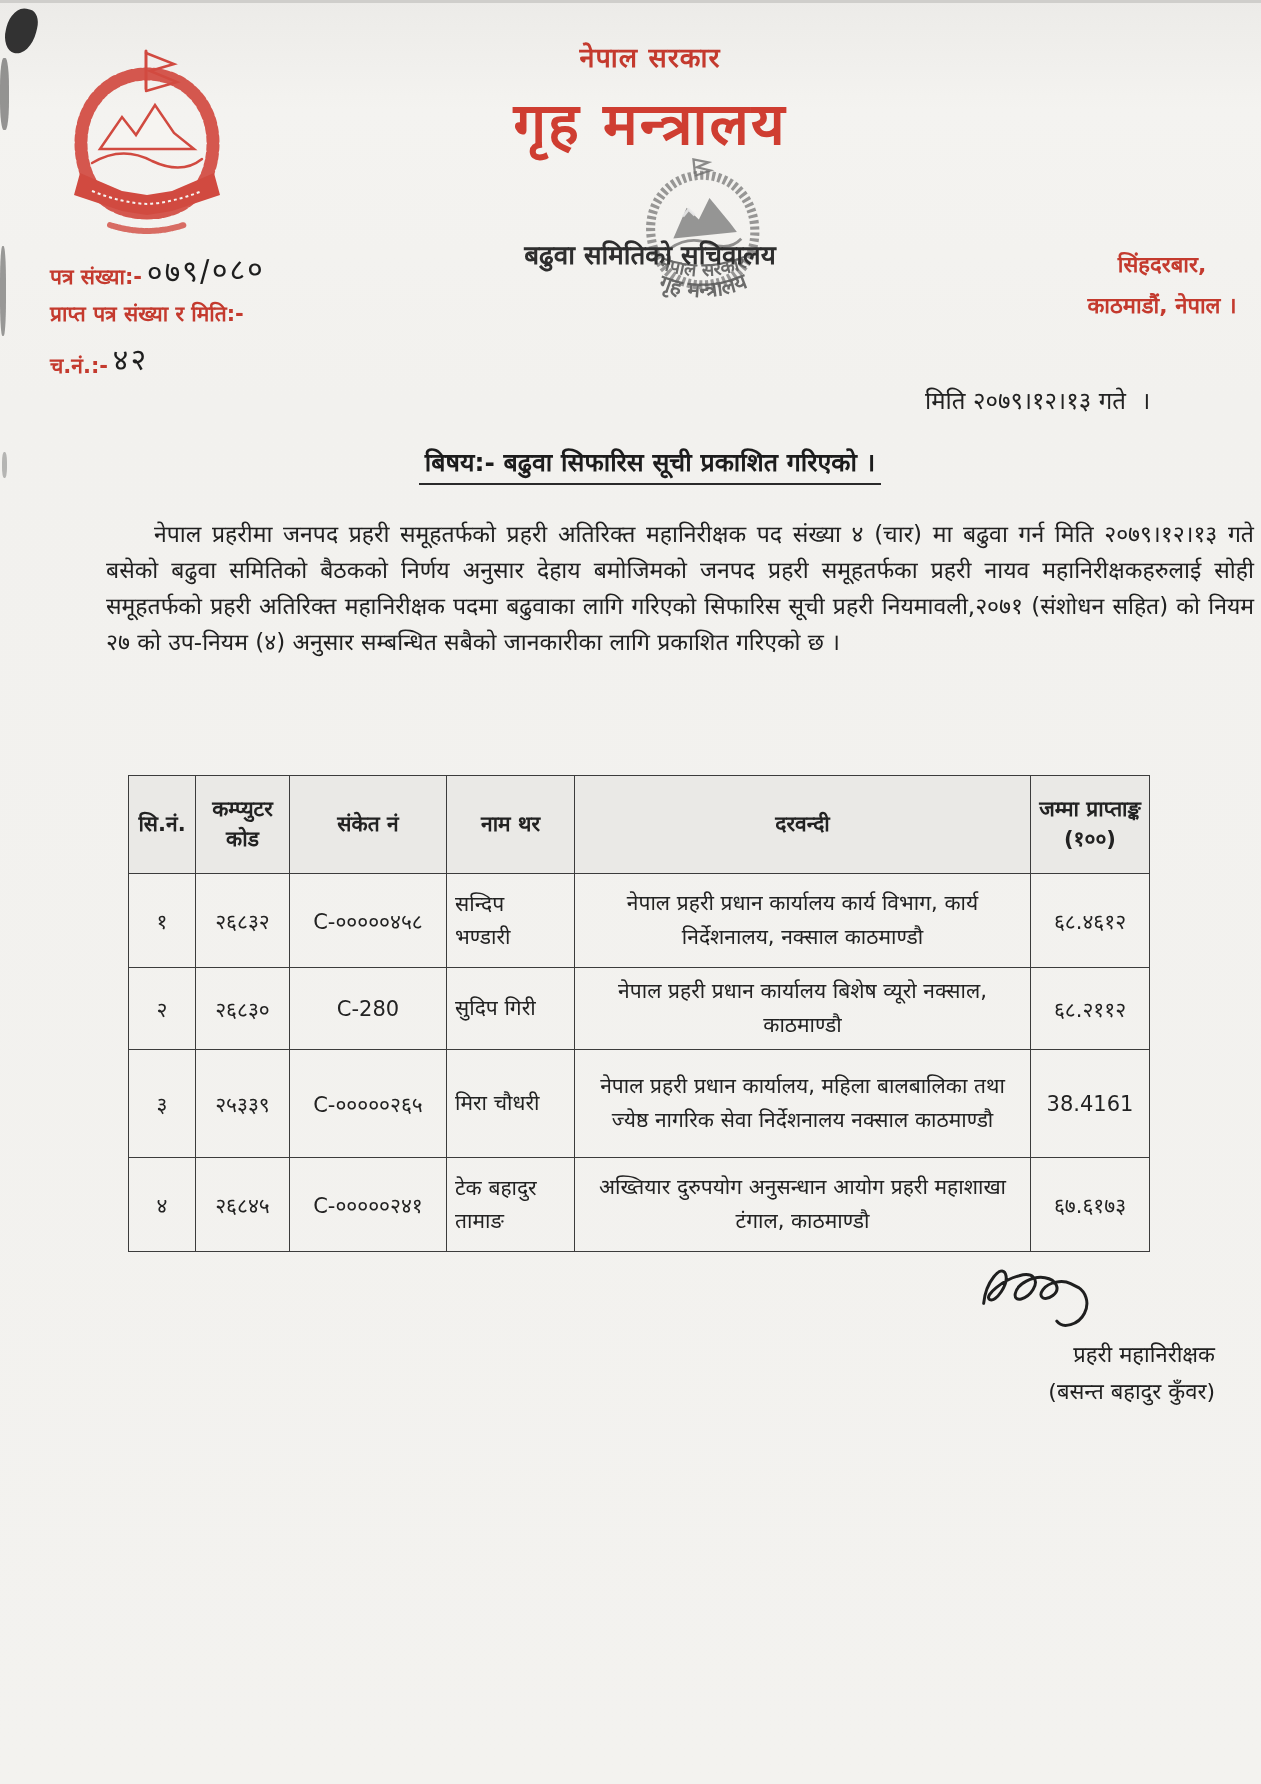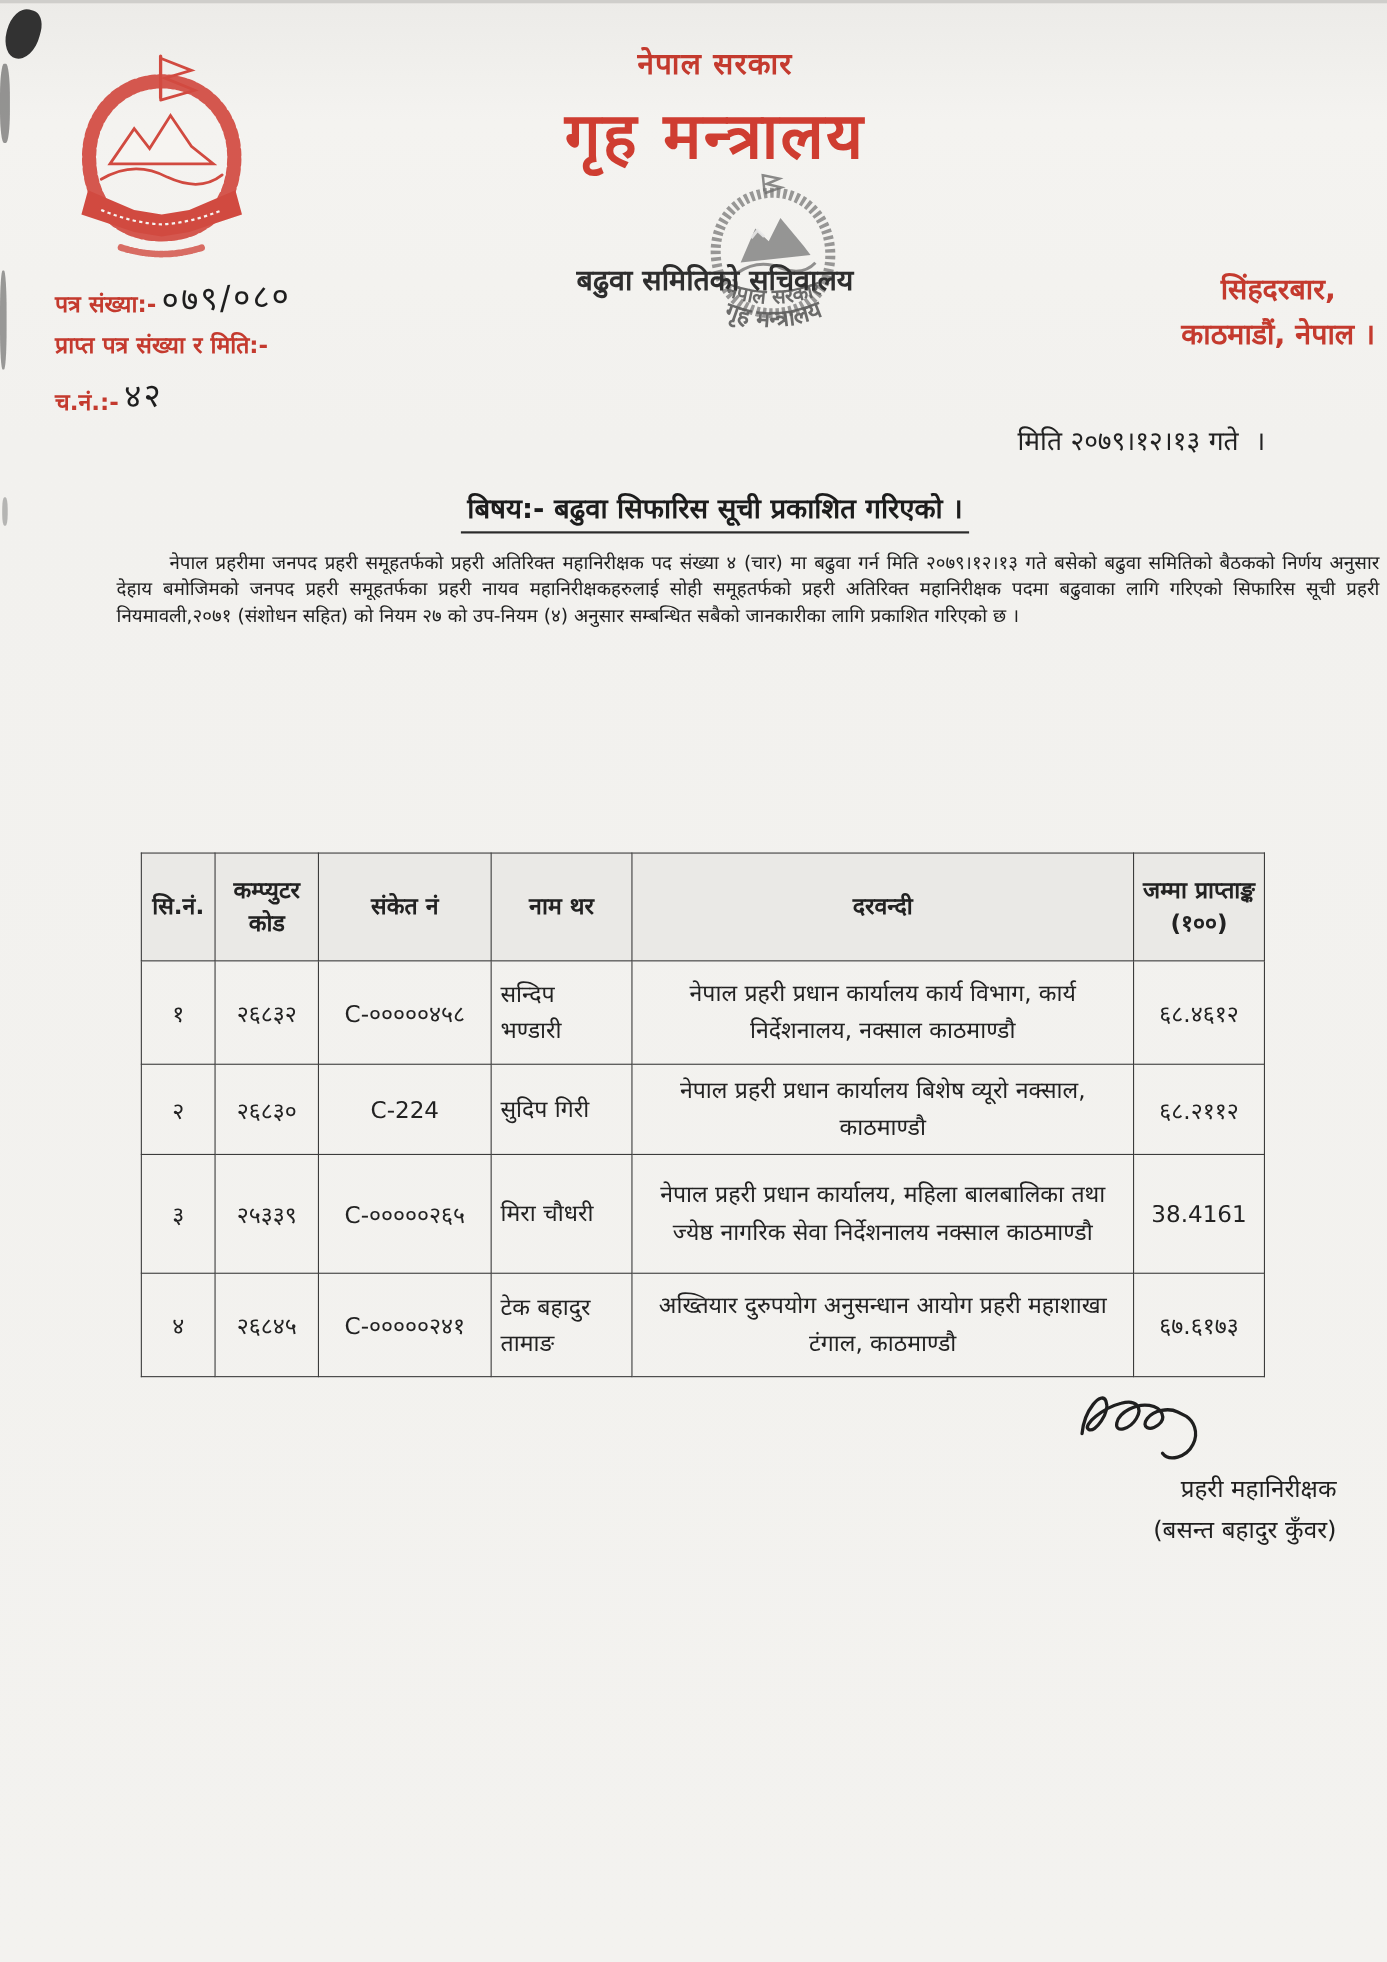--- a/index.html
+++ b/index.html
@@ -19,37 +19,37 @@
   .red{color:#c43a2e;}
 
   .gov-title{top:38px;font-size:27px;font-weight:700;letter-spacing:1px;}
   .ministry-title{top:82px;font-size:58px;font-weight:700;letter-spacing:2px;color:#cf3d31;}
 
   .emblem{position:absolute;left:62px;top:44px;width:170px;height:192px;}
   .stamp{position:absolute;left:596px;top:146px;width:214px;height:178px;opacity:.88;}
   .secretariat{top:236px;font-size:26px;font-weight:600;color:#2e2e2e;z-index:5;}
 
   .address{position:absolute;left:1072px;top:244px;width:180px;text-align:center;
-           font-size:26px;font-weight:700;line-height:41px;white-space:nowrap;}
+           font-size:22px;font-weight:700;line-height:41px;white-space:nowrap;}
 
   .ref-row{position:absolute;left:50px;white-space:nowrap;}
   .ref-row .lbl{font-size:21px;font-weight:700;}
   .hand{display:inline-block;font-size:30px;font-weight:400;color:#1e1e1e;
         transform:rotate(-2deg) translateY(-3px);letter-spacing:2px;}
   .row-refno{top:252px;}
   .row-received{top:299px;}
   .row-dispatch{top:341px;}
 
   .date-line{position:absolute;left:925px;top:383px;font-size:24px;white-space:pre;color:#222;}
 
   .subject-band{top:444px;}
   .subject{display:inline-block;font-size:25px;font-weight:700;color:#1c1c1c;
            border-bottom:2px solid #2a2a2a;padding:0 6px 5px 6px;}
 
-  .body-par{position:absolute;left:106px;top:500px;width:1148px;font-size:17px;line-height:24px;
+  .body-par{position:absolute;left:106px;top:516px;width:1148px;font-size:23px;line-height:36px;
             text-align:justify;text-indent:48px;color:#202020;}
 
   .list-band{top:737px;}
   .list-heading{display:inline-block;font-size:23px;font-weight:600;
                 border-bottom:1.5px solid #2a2a2a;padding:0 2px 3px 2px;}
 
   table.results{position:absolute;left:128px;top:775px;width:1021px;border-collapse:collapse;
                 table-layout:fixed;font-size:21px;color:#222;}
   table.results th,table.results td{border:1.5px solid #3c3c3c;vertical-align:middle;padding:4px 6px;}
   table.results thead tr{height:98px;}
@@ -167,21 +167,21 @@
           <td>१</td>
           <td>२६८३२</td>
           <td>C-०००००४५८</td>
           <td>सन्दिप भण्डारी</td>
           <td>नेपाल प्रहरी प्रधान कार्यालय कार्य विभाग, कार्य निर्देशनालय, नक्साल काठमाण्डौ</td>
           <td>६८.४६१२</td>
         </tr>
         <tr>
           <td>२</td>
           <td>२६८३०</td>
-          <td>C-224</td>
+          <td>C-280</td>
           <td>सुदिप गिरी</td>
           <td>नेपाल प्रहरी प्रधान कार्यालय बिशेष व्यूरो नक्साल, काठमाण्डौ</td>
           <td>६८.२११२</td>
         </tr>
         <tr>
           <td>३</td>
           <td>२५३३९</td>
           <td>C-०००००२६५</td>
           <td>मिरा चौधरी</td>
           <td>नेपाल प्रहरी प्रधान कार्यालय, महिला बालबालिका तथा ज्येष्ठ नागरिक सेवा निर्देशनालय नक्साल काठमाण्डौ</td>

